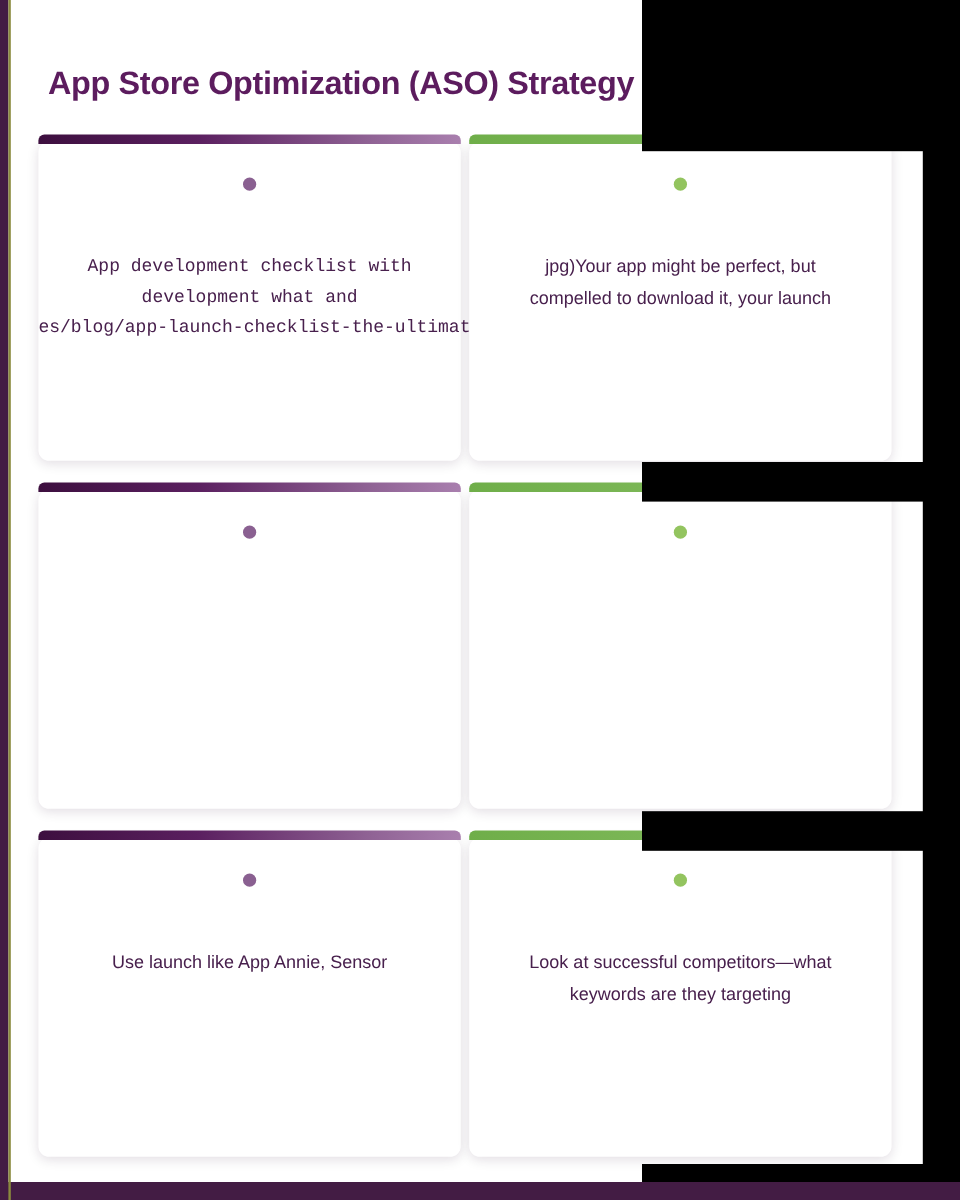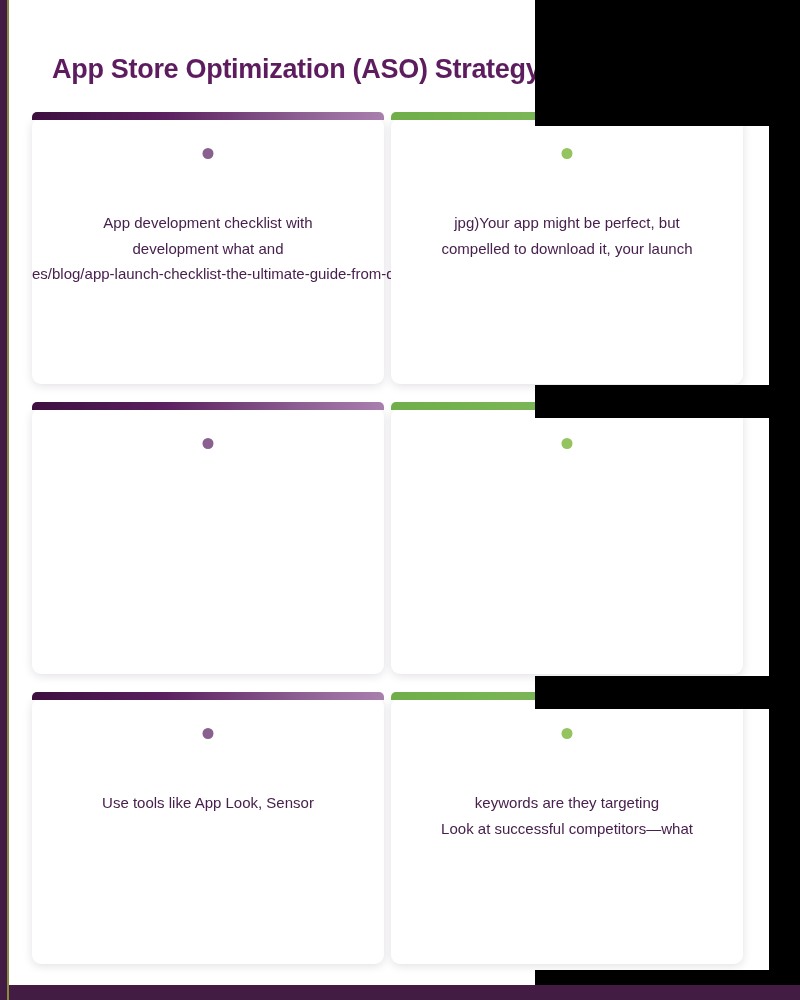--- a/index.html
+++ b/index.html
@@ -56,21 +56,21 @@
   }
   #overlay-top    { left: 535px; top: 0;     width: 265px; height: 126px; }
   #overlay-mid    { left: 535px; top: 385px; width: 265px; height: 33px;  }
   #overlay-right  { left: 769px; top: 0;     width: 31px;  height: 1000px;}
   #overlay-gap2   { left: 535px; top: 676px; width: 265px; height: 33px;  }
   #overlay-bottom { left: 535px; top: 970px; width: 265px; height: 30px;  }
 
   
   #title {
     position: absolute;
-    left: 52px;
+    left: 40px;
     top: 36px;
     font-size: 27px;
     font-weight: bold;
     letter-spacing: -0.3px;
     color: #5c1c5e;
     z-index: 20;
     white-space: nowrap;
   }
 
   
@@ -135,20 +135,21 @@
     color: #48204d;
     padding: 0 8px;
     box-sizing: border-box;
   }
   
   .card-body.overflowing {
     white-space: nowrap;
     padding: 0;
     width: 352px;
     overflow: visible;
+    font-family: Liberation Mono, monospace;
   }
   .card-body.overflowing .ln {
     display: block;
   }
   .card-body .ln { display: block; }
 </style>
 </head>
 <body>
 
 <div id="page">
@@ -191,29 +192,29 @@
         <div class="card-topbar"></div>
         <div class="card-dot"></div>
       </div>
     </div>
 
     <div class="row">
       <div class="card left">
         <div class="card-topbar"></div>
         <div class="card-dot"></div>
         <div class="card-body">
-          <span class="ln">Use tools like App Look, Sensor</span>
+          <span class="ln">Use launch like App Annie, Sensor</span>
         </div>
       </div>
       <div class="card right">
         <div class="card-topbar"></div>
         <div class="card-dot"></div>
         <div class="card-body">
+          <span class="ln">Look at successful competitors—what</span>
           <span class="ln">keywords are they targeting</span>
-          <span class="ln">Look at successful competitors—what</span>
         </div>
       </div>
     </div>
 
   </div>
 
   <div class="black-overlay" id="overlay-top"></div>
   <div class="black-overlay" id="overlay-mid"></div>
   <div class="black-overlay" id="overlay-gap2"></div>
   <div class="black-overlay" id="overlay-bottom"></div>

